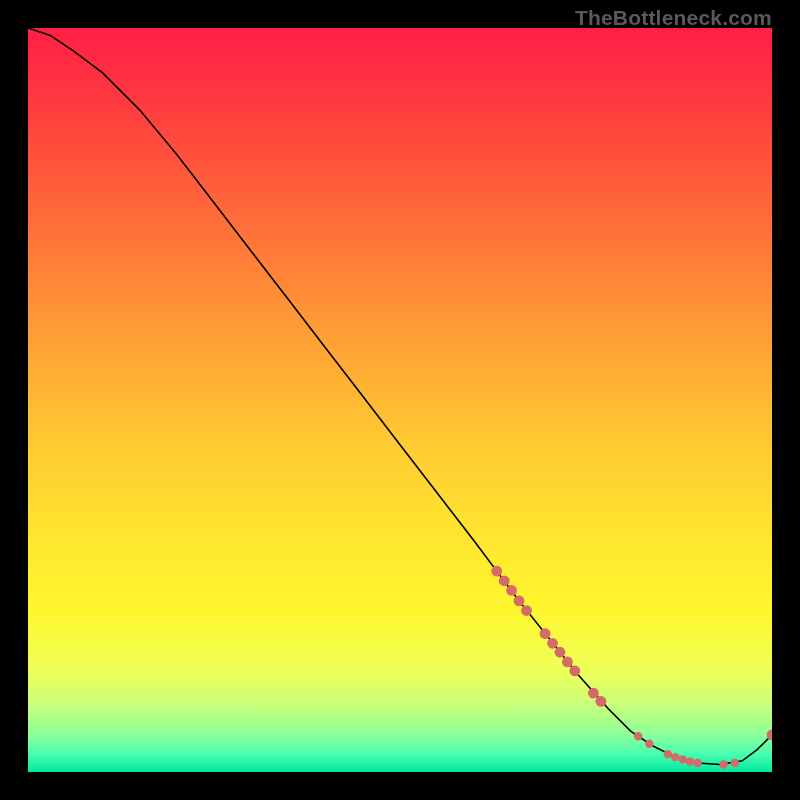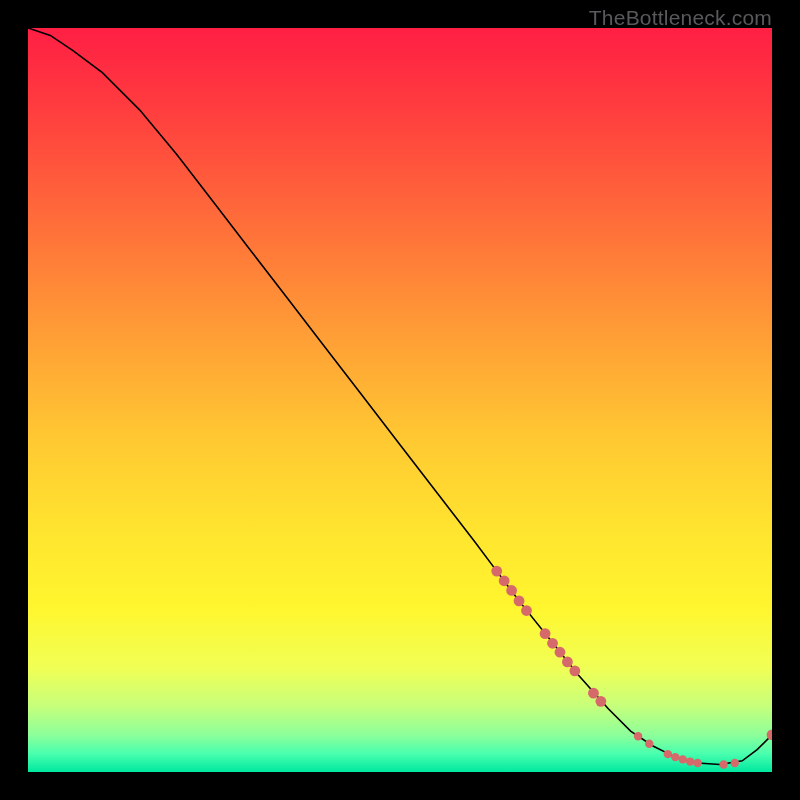--- a/index.html
+++ b/index.html
@@ -23,21 +23,21 @@
     height: 744px;
   }
   .watermark {
     position: absolute;
     top: 6px;
     right: 28px;
     font-family: Arial, Helvetica, sans-serif;
     font-size: 21px;
     color: #58595b;
     letter-spacing: 0.2px;
-    font-weight: 400;
+    font-weight: 700;
   }
   svg { display: block; }
 </style>
 </head>
 <body>
 
 <div class="chart-container">
   <div class="watermark">TheBottleneck.com</div>
   <div class="plot-area">
     <svg id="chart-svg" width="744" height="744" viewBox="0 0 744 744">

